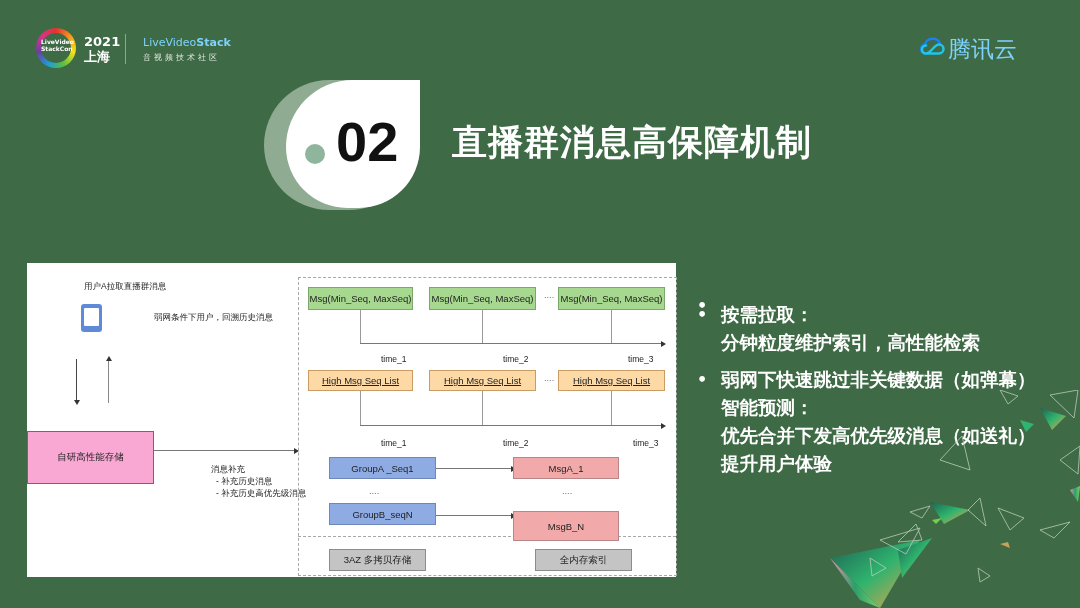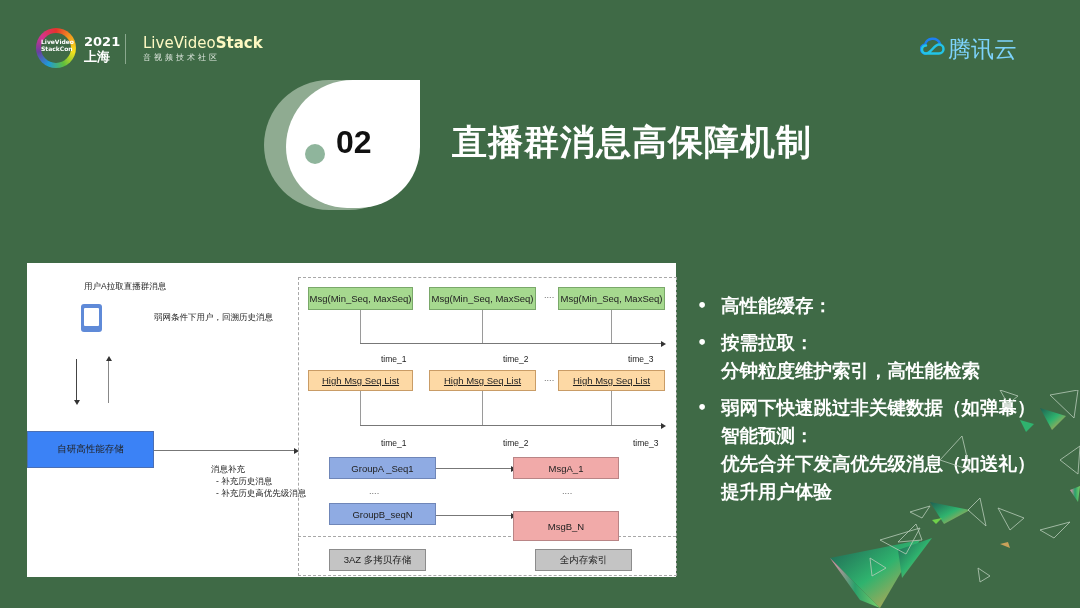--- a/index.html
+++ b/index.html
@@ -6,29 +6,29 @@
   body { width:1080px; height:608px; overflow:hidden; background:#3f6a46; position:relative;
          font-family:"DejaVu Sans", "Liberation Sans", sans-serif; }
   .abs { position:absolute; }
   
   .ring { left:36px; top:28px; width:40px; height:40px; border-radius:50%;
           background:conic-gradient(#e6322d,#f39a1e,#f5e21d,#5fbf3c,#1e9bd8,#6a3fa0,#d6338d,#e6322d); }
   .ring-inner { left:41px; top:33px; width:30px; height:30px; border-radius:50%; background:#3f6a46; }
   .ring-text { left:41px; top:38px; width:30px; font-size:6px; line-height:7px; color:#fff; text-align:center; font-weight:bold; }
   .year { left:84px; top:34px; color:#fff; font-size:13px; font-weight:bold; line-height:15px; text-align:left; width:28px; }
   .sep { left:125px; top:34px; width:1px; height:30px; background:#8aa88e; }
-  .lvs { left:143px; top:34px; color:#fef9c3; font-size:15px; line-height:18px; }
+  .lvs { left:143px; top:34px; color:#7dd3fc; font-size:11px; line-height:18px; }
   .lvs b { font-weight:bold; }
   .lvs-sub { left:143px; top:52px; color:#dfe8df; font-size:8px; letter-spacing:3px; width:116px; text-align:left; }
   .tencent-text { left:948px; top:35px; color:#7dd3fc; font-size:23px; line-height:28px; }
   
   .leaf-back { left:264px; top:80px; width:150px; height:130px; background:#8fab91; border-radius:75px 0 75px 75px; }
   .leaf { left:286px; top:80px; width:134px; height:128px; background:#fff; border-radius:70px 0 64px 64px; }
   .leaf-dot { left:305px; top:144px; width:20px; height:20px; border-radius:50%; background:#8fb59c; }
-  .leaf-num { left:336px; top:116px; font-size:32px; font-weight:bold; color:#111; line-height:52px; font-family:"Liberation Sans", sans-serif; }
+  .leaf-num { left:336px; top:116px; font-size:56px; font-weight:bold; color:#111; line-height:52px; font-family:"Liberation Sans", sans-serif; }
   .title { left:452px; top:118px; font-size:35px; font-weight:bold; color:#fff; line-height:48px; letter-spacing:1px; }
   
   .panel { left:27px; top:263px; width:649px; height:314px; background:#fff; }
   .dash { border:1px dashed #a8a8a8; }
   .box { position:absolute; font-size:9.5px; color:#222; display:flex; align-items:center; justify-content:center;
          border:1px solid #888; box-sizing:border-box; font-family:"Liberation Sans", sans-serif; }
   .green { background:#a6d98f; border-color:#7aa86a; }
   .orange { background:#fdd9a5; border-color:#c99c66;text-decoration:underline; }
   .blue { background:#8fabe3; border-color:#6f86b8; }
   .pink { background:#f1aaa9; border-color:#b98586; }
@@ -77,21 +77,21 @@
   <div style="position:absolute;left:54px;top:41px;width:21px;height:28px;background:#5f8ad8;border-radius:3px">
     <div style="position:absolute;left:3px;top:4px;width:15px;height:18px;background:#fff;border-radius:1px"></div>
   </div>
   <div class="lbl" style="left:91px;top:49px">弱网条件下用户，回溯历史消息</div>
 
   <div class="line" style="left:49px;top:96px;width:1px;height:42px;background:#444"></div>
   <div style="position:absolute;left:47px;top:137px;border-left:3px solid transparent;border-right:3px solid transparent;border-top:5px solid #333"></div>
   <div class="line" style="left:81px;top:98px;width:1px;height:42px;background:#888"></div>
   <div style="position:absolute;left:79px;top:93px;border-left:3px solid transparent;border-right:3px solid transparent;border-bottom:5px solid #333"></div>
 
-  <div class="box" style="left:0;top:168px;width:127px;height:37px;background:#3b82f6;border-color:#4a6fb5">自研高性能存储</div>
+  <div class="box" style="left:0;top:168px;width:127px;height:53px;background:#f9a8d4;border-color:#4a6fb5">自研高性能存储</div>
   <div class="line" style="left:127px;top:187px;width:142px;height:1px;background:#777"></div>
   <div class="arrowhead" style="left:267px;top:185px"></div>
   <div class="lbl" style="left:148px;top:201px">消息补充</div>
   <div class="lbl" style="left:153px;top:213px">- 补充历史消息</div>
   <div class="lbl" style="left:153px;top:225px">- 补充历史高优先级消息</div>
 
   <div class="dash" style="position:absolute;left:271px;top:14px;width:377px;height:297px"></div>
   <div style="position:absolute;left:271px;top:273px;width:378px;border-top:1px dashed #a8a8a8"></div>
 
   <div class="box green" style="left:10px;top:24px;width:105px;height:23px;transform:translateX(271px)">Msg(Min_Seq, MaxSeq)</div>
@@ -131,21 +131,20 @@
   <div class="arrowhead" style="left:484px;top:250px"></div>
   <div class="box pink" style="left:486px;top:248px;width:106px;height:30px">MsgB_N</div>
 
   <div class="box grey" style="left:302px;top:286px;width:97px;height:22px">3AZ 多拷贝存储</div>
   <div class="box grey" style="left:508px;top:286px;width:97px;height:22px">全内存索引</div>
 </div>
 
 <div class="abs bullets">
   <div class="b-item">
     <span class="b-dot">•</span>
-    <div>高性能缓存：</div>
   </div>
   <div class="b-item">
     <span class="b-dot">•</span>
     <div>按需拉取：</div>
     <div>分钟粒度维护索引，高性能检索</div>
   </div>
   <div class="b-item">
     <span class="b-dot">•</span>
     <div>弱网下快速跳过非关键数据（如弹幕）</div>
     <div>智能预测：</div>

